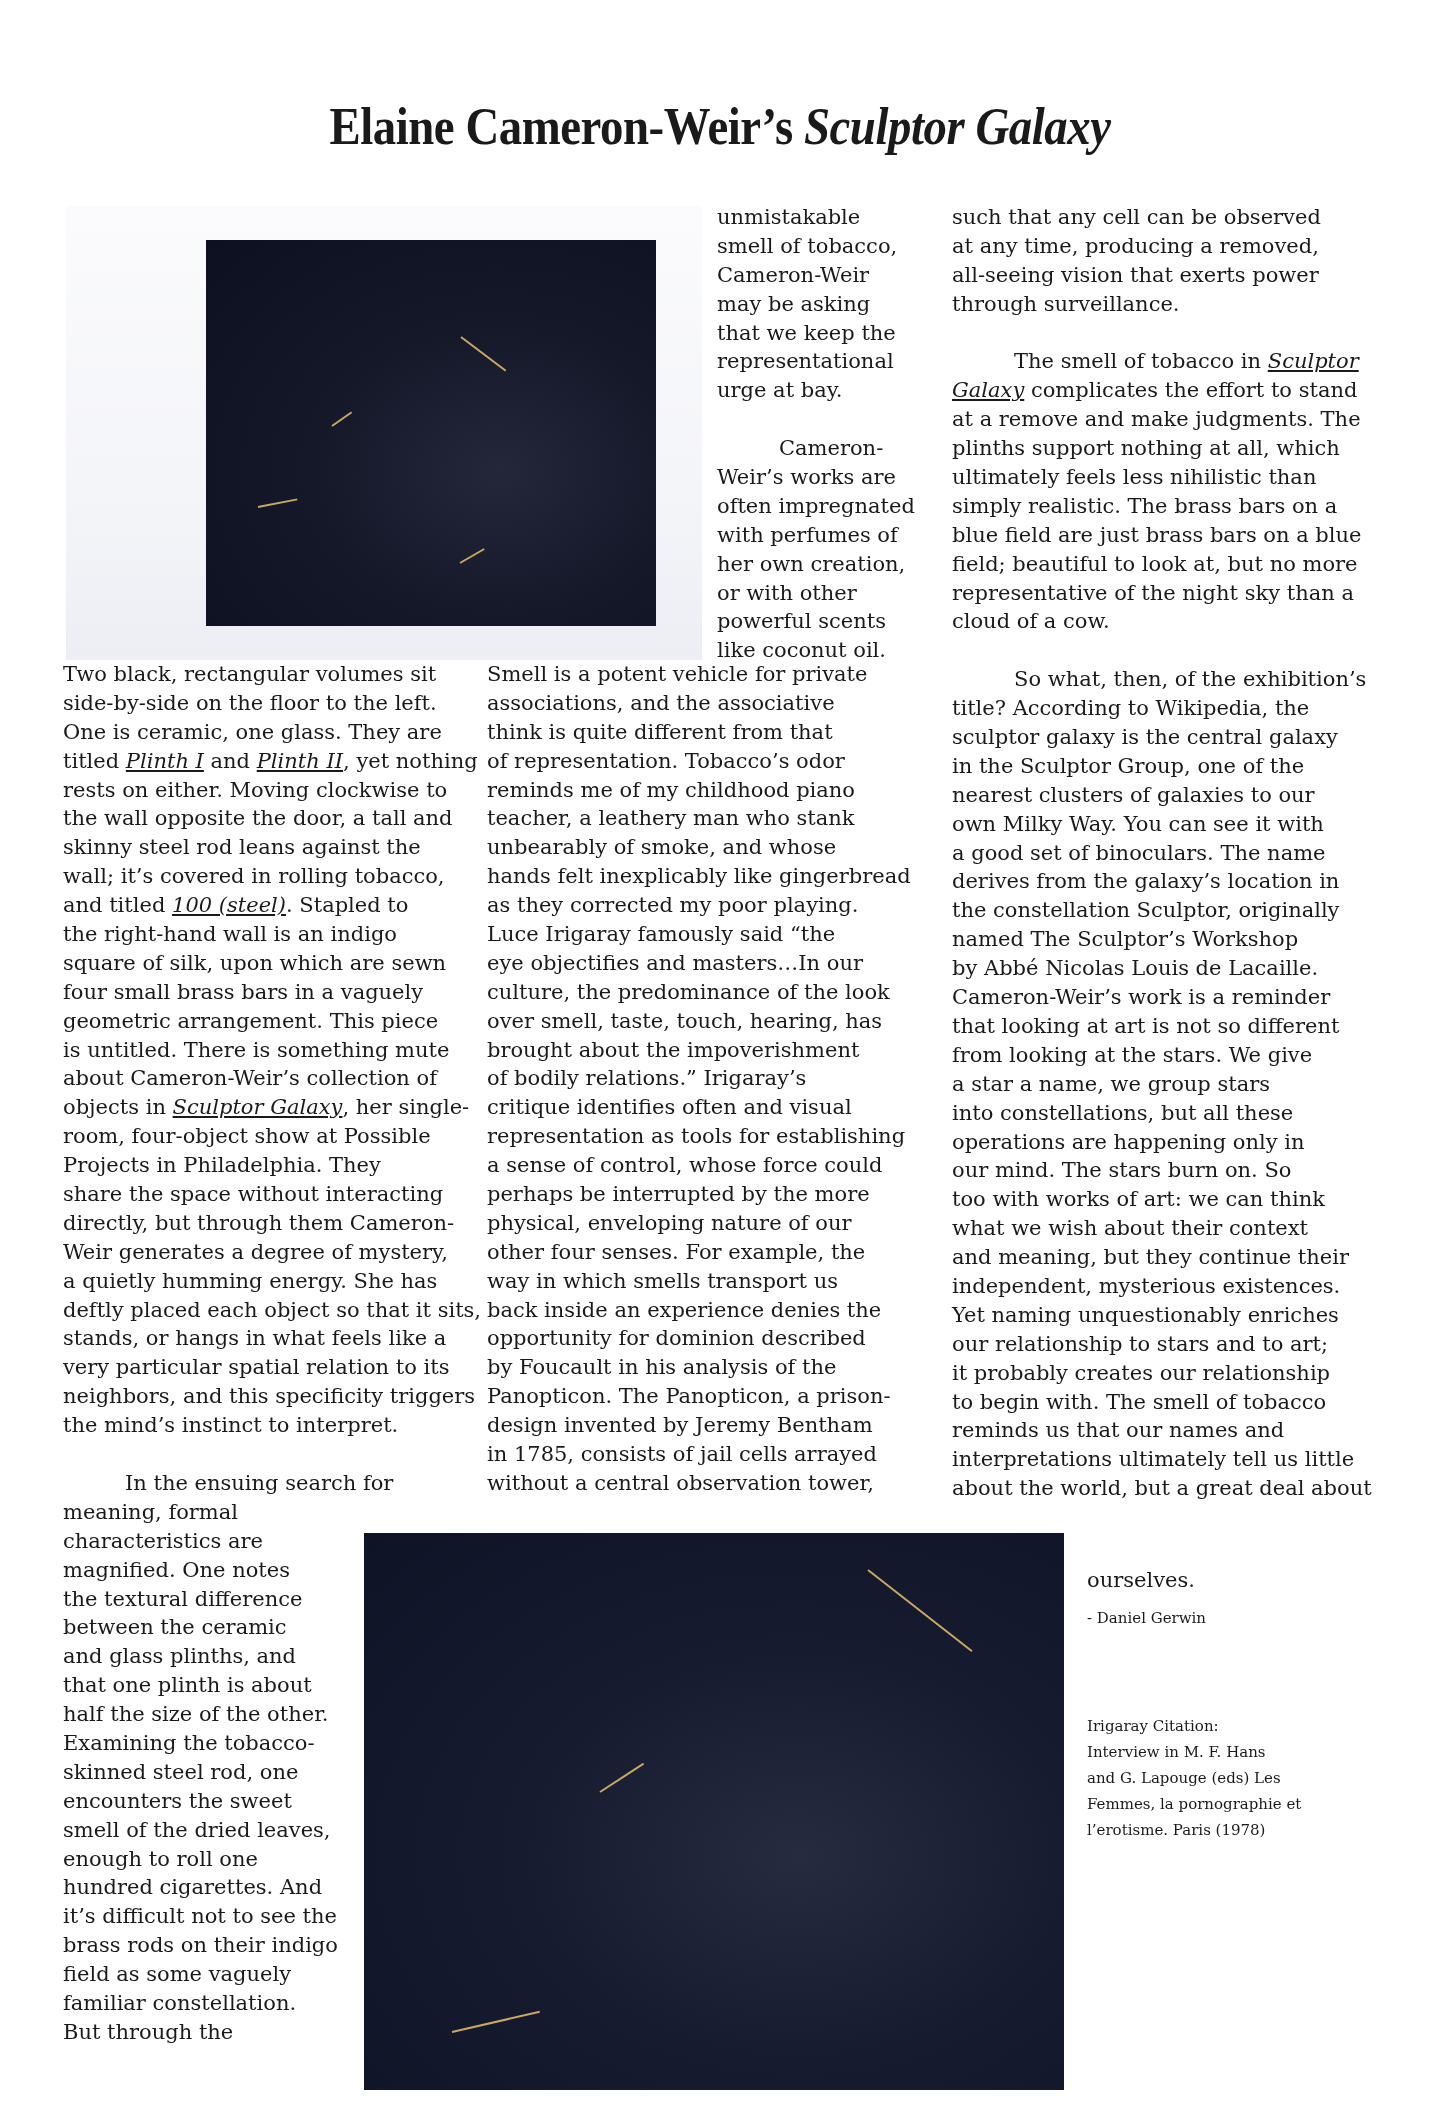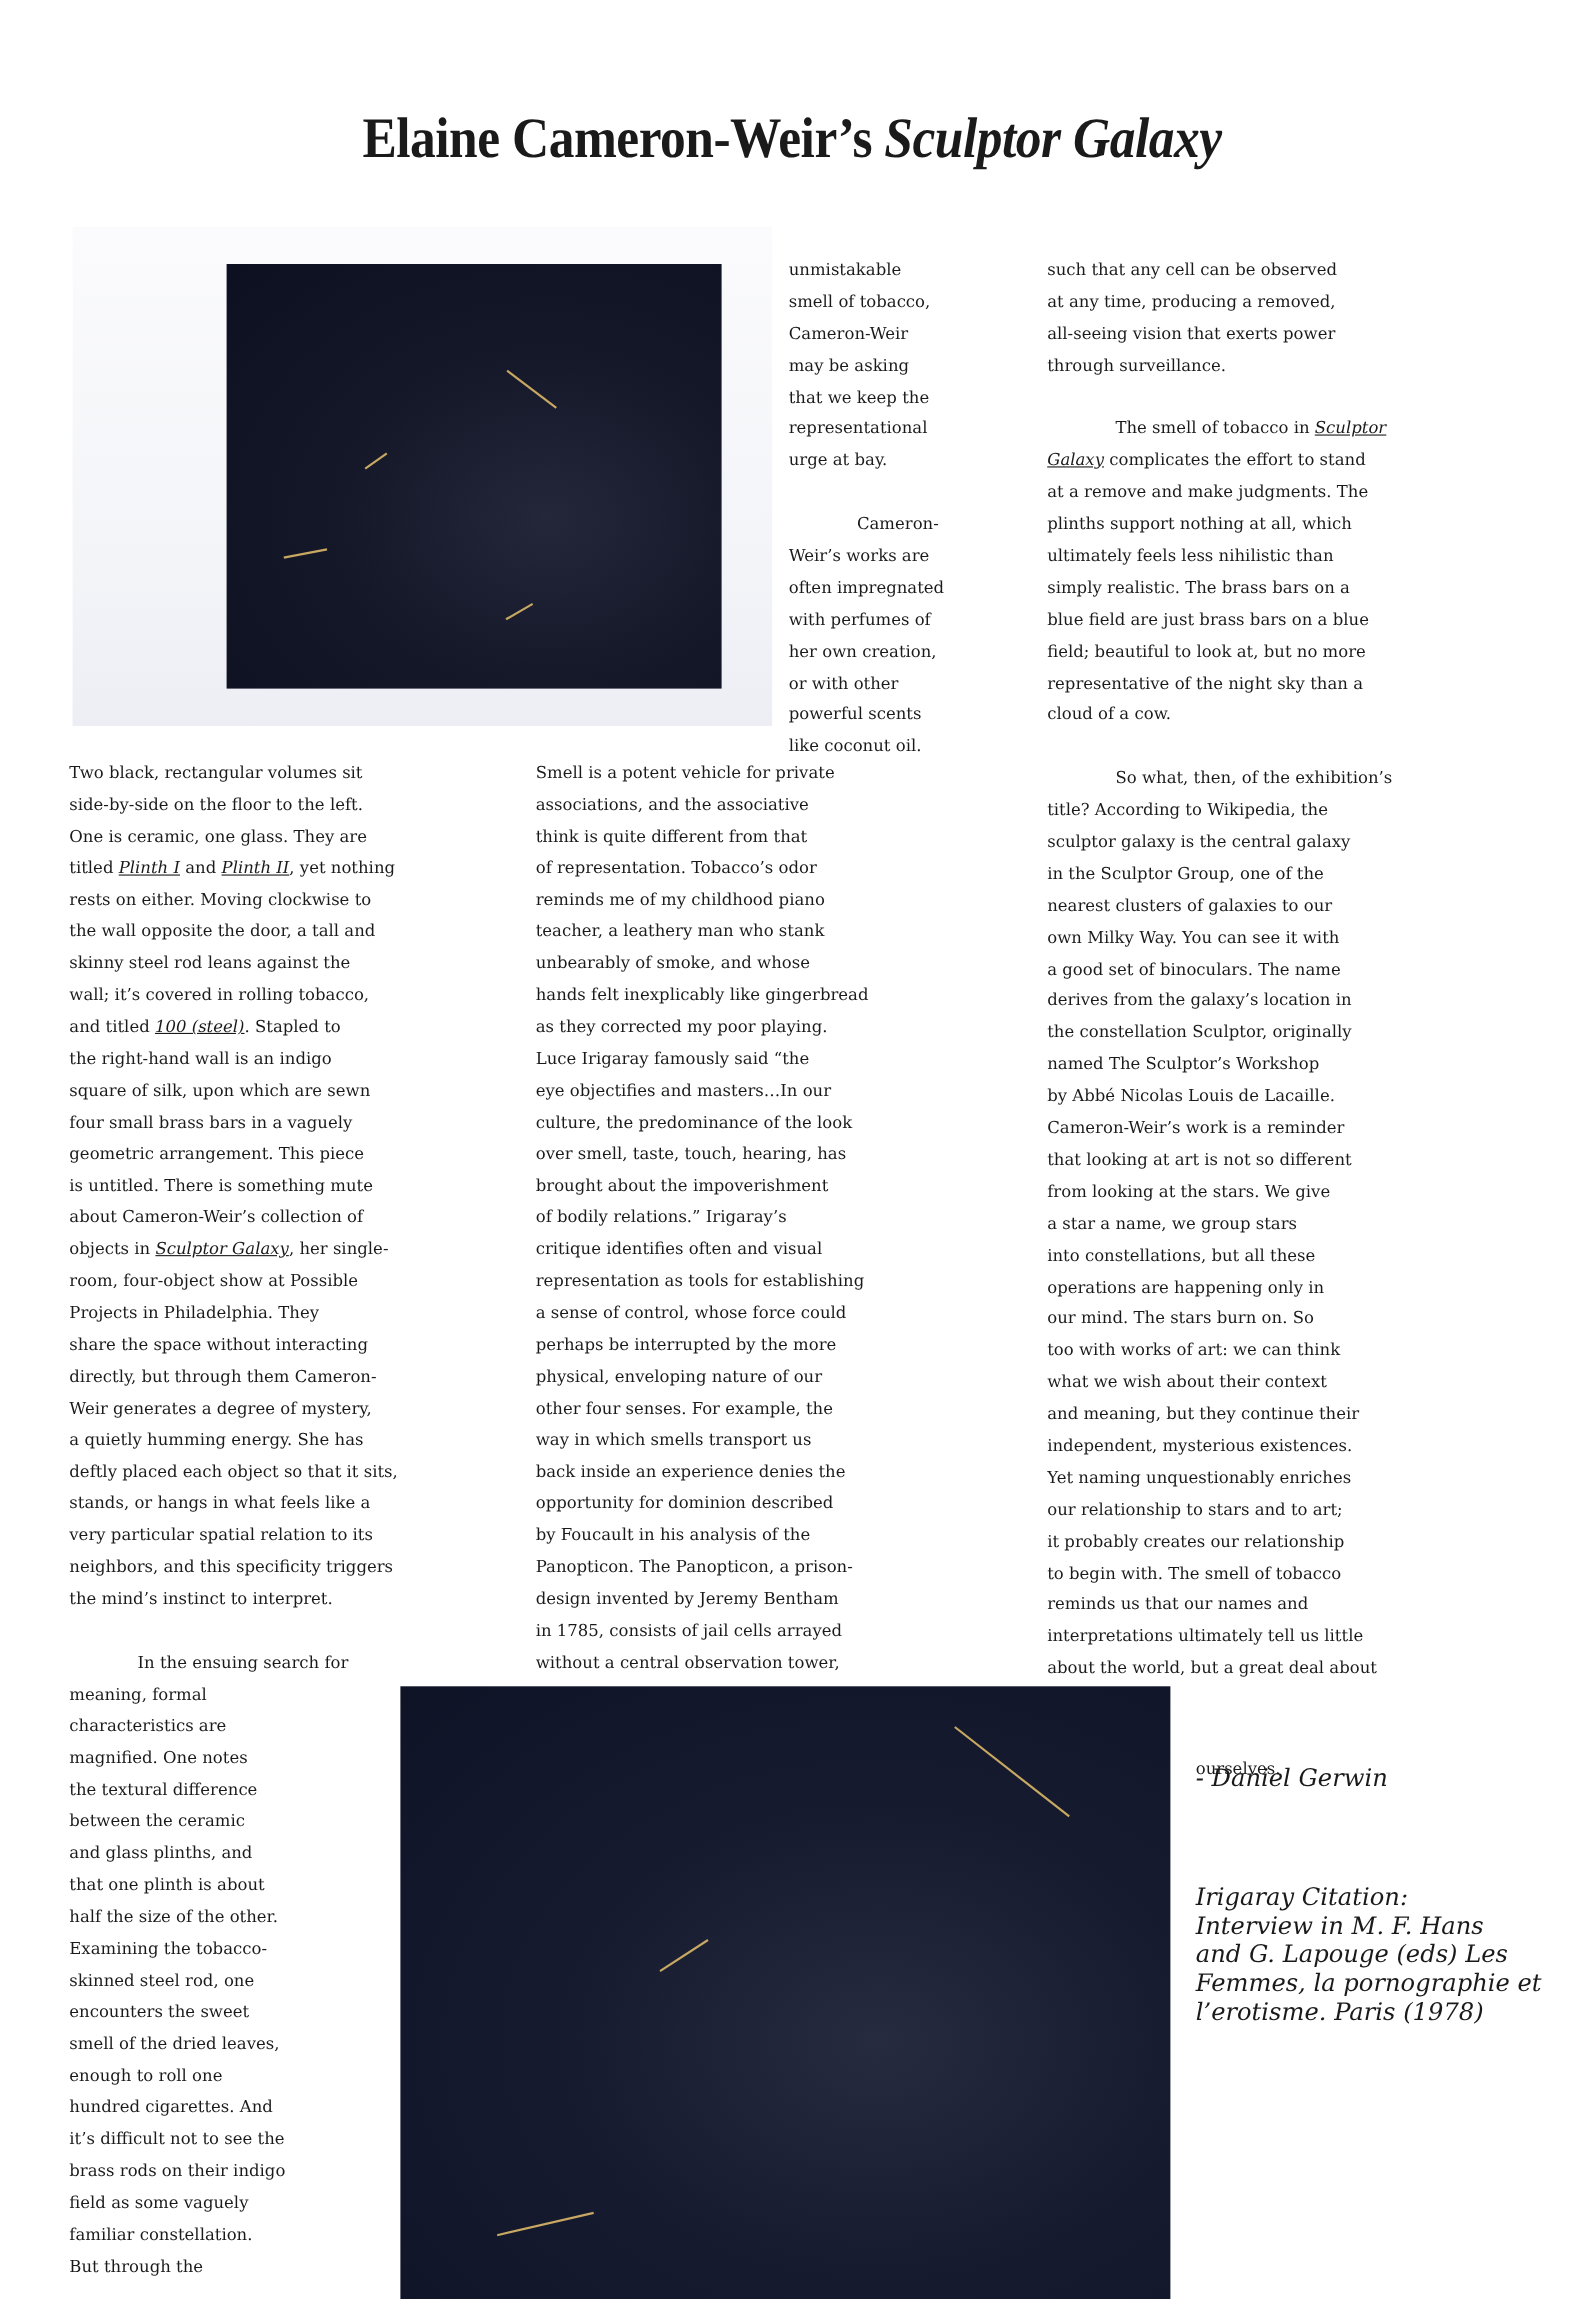--- a/index.html
+++ b/index.html
@@ -2,32 +2,32 @@
 <html><head>
 <meta charset="utf-8">
 <style>
   html, body { margin:0; padding:0; background:#ffffff; }
   body { width:1440px; height:2112px; position:relative; overflow:hidden;
          font-family:"DejaVu Serif", serif; color:#1a1a1a; }
   .title { position:absolute; left:0; width:1440px; top:62px; text-align:center;
            font-family:"Liberation Serif", serif; font-weight:bold; font-size:52px;
            letter-spacing:-0.5px; transform:scaleX(0.9); }
   .title i { font-style:italic; }
-  .col { position:absolute; font-size:15px; line-height:28.9px; white-space:nowrap;margin-top:28px; }
+  .col { position:absolute; font-size:21px; line-height:28.9px; white-space:nowrap; }
   .col .ln { display:block; height:28.9px; }
   .col i { font-style:italic;text-decoration:underline; }
   .indent { padding-left:62px; }
   .photo1-bg { position:absolute; left:66px; top:206px; width:636px; height:454px;
                background:linear-gradient(180deg,#fbfbfd 0%,#f3f4f8 70%,#eceef4 100%); }
   .photo1 { position:absolute; left:206px; top:240px; width:450px; height:386px;
             background:radial-gradient(ellipse at 65% 60%, #24273a 0%, #151829 45%, #0d1020 100%); }
   .photo2 { position:absolute; left:364px; top:1533px; width:700px; height:557px;
             background:radial-gradient(ellipse at 62% 58%, #262b40 0%, #161b30 45%, #0e1326 100%); }
   .bar { position:absolute; height:2px; background:#c8a862; transform-origin:0 50%; }
-  .small { position:absolute; font-size:22px; line-height:26px; white-space:nowrap;font-style:italic; }
+  .small { position:absolute; font-size:15px; line-height:26px; white-space:nowrap; }
 </style>
 </head>
 <body>
 
 <h1 class="title"><span>Elaine Cameron-Weir’s </span><i>Sculptor Galaxy</i></h1>
 
 <div class="photo1-bg"></div>
 <div class="photo1">
   <div class="bar" style="left:255px;top:96px;width:56px;transform:rotate(37deg)"></div>
   <div class="bar" style="left:126px;top:185px;width:24px;transform:rotate(-35deg)"></div>

